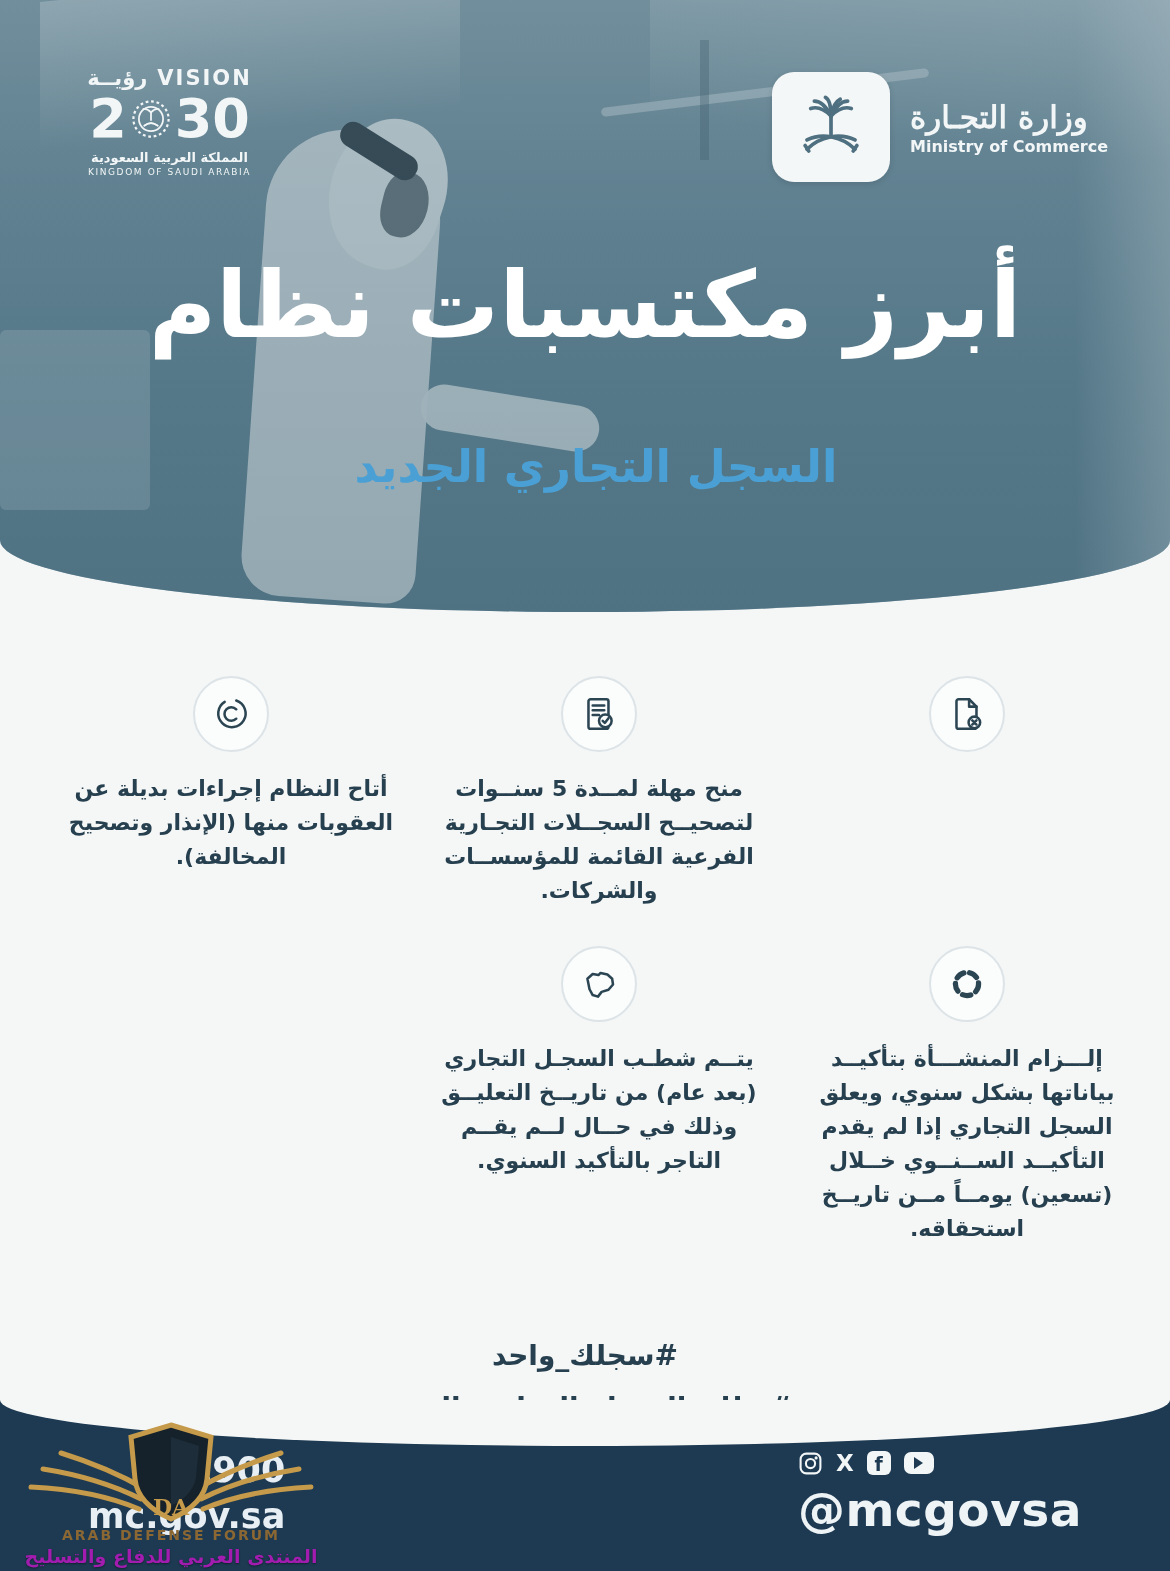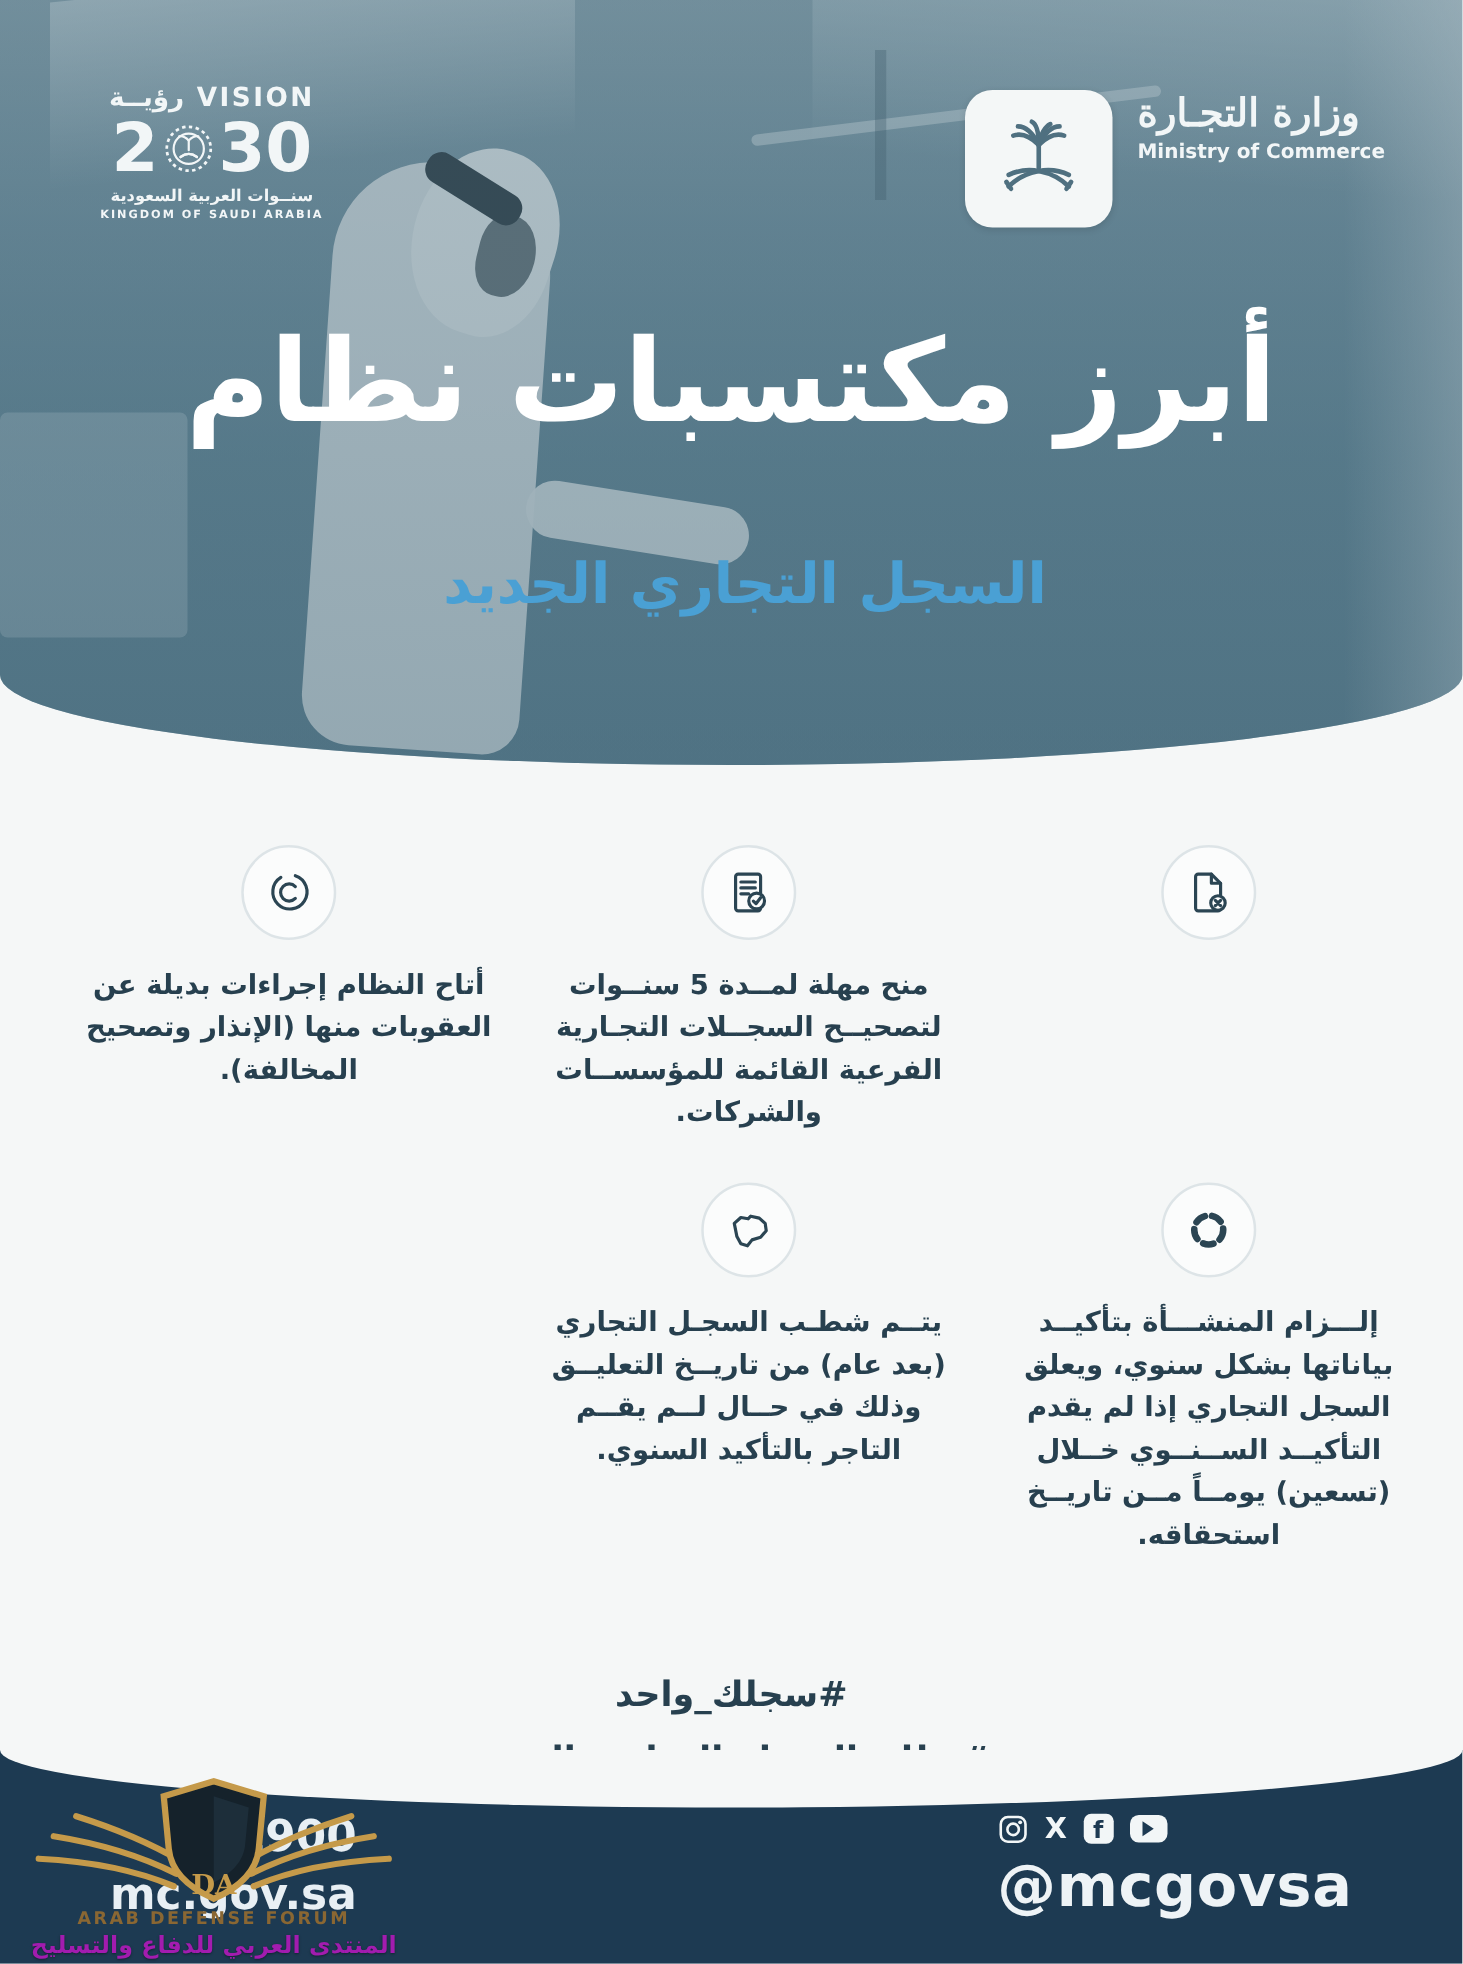--- a/index.html
+++ b/index.html
@@ -49,24 +49,24 @@
     background:linear-gradient(180deg, rgba(88,118,133,.42), rgba(75,108,124,.5)); }
 
   
   .vision { position:absolute; top:66px; left:72px; width:195px; color:#f2f6f7; text-align:center; z-index:5;}
   .vision-line1 { display:flex; justify-content:center; align-items:center; gap:10px;
     font-size:21px; font-weight:700; letter-spacing:2px; }
   .vision-year { display:flex; justify-content:center; align-items:center; gap:2px;
     font-size:54px; font-weight:800; line-height:1; margin-top:2px;}
   .vision-emblem { width:44px; height:44px; }
   .vision-ar { font-size:13px; margin-top:4px; font-weight:700;}
-  .vision-en { font-size:9px; letter-spacing:1.6px; font-weight:700; margin-top:2px;}
-
-  
-  .ministry { position:absolute; top:72px; right:62px; display:flex; align-items:flex-start; gap:20px; z-index:5;}
+  .vision-en { font-size:9px; letter-spacing:1.6px; font-weight:400; margin-top:2px;}
+
+  
+  .ministry { position:absolute; top:72px; right:62px; display:flex; align-items:center; gap:20px; z-index:5;}
   .ministry-text { text-align:left; color:#f2f6f7; }
   .ministry-ar { font-family:"DejaVu Serif", serif; font-size:31px; font-weight:700; }
   .ministry-en { font-size:16px; font-weight:600; margin-top:2px;}
   .ministry-box { width:118px; height:110px; background:#f4f7f7; border-radius:22px;
     display:flex; align-items:center; justify-content:center;
     box-shadow:0 2px 6px rgba(0,0,0,.12); }
 
   .hero-title { position:absolute; top:252px; left:0; right:0; text-align:center;
     color:#ffffff; font-size:92px; font-weight:800; z-index:5; letter-spacing:-1px;}
   .hero-subtitle { position:absolute; top:440px; left:0; right:0; text-align:center;
@@ -162,21 +162,21 @@
         <g stroke="#f2f6f7" fill="none" stroke-width="1.6" stroke-linecap="round">
           <path d="M20 14v7"></path>
             <path d="M20 14c-3-3-5-3.5-7-3"></path>
             <path d="M20 14c3-3 5-3.5 7-3"></path>
           <path d="M14 26c4-3 8-3 12 0"></path>
             <path d="M26 26c-4-3-8-3-12 0"></path>
         </g>
       </svg>
       <span>30</span>
     </div>
-    <div class="vision-ar">سنــوات العربية السعودية</div>
+    <div class="vision-ar">المملكة العربية السعودية</div>
     <div class="vision-en">KINGDOM OF SAUDI ARABIA</div>
   </div>
 
   <div class="ministry">
     <div class="ministry-text">
       <div class="ministry-ar">وزارة التجـارة</div>
       <div class="ministry-en">Ministry of Commerce</div>
     </div>
     <div class="ministry-box">
       <svg width="74" height="74" viewBox="0 0 40 40">

